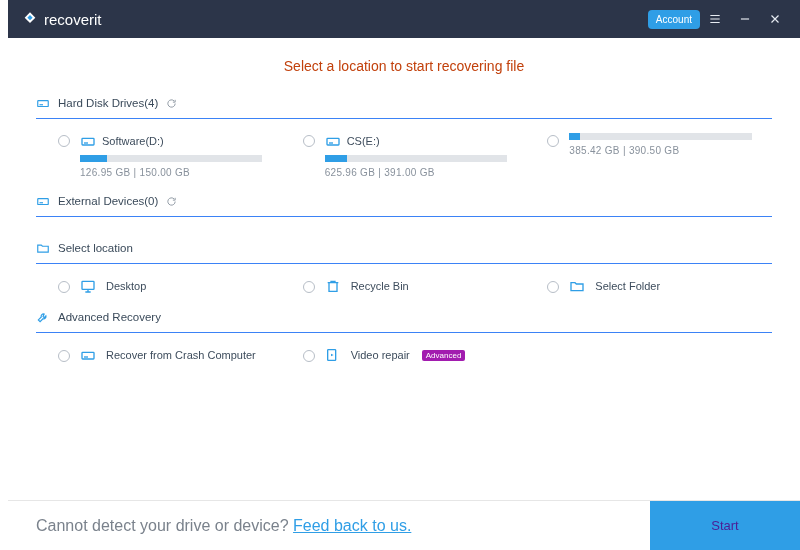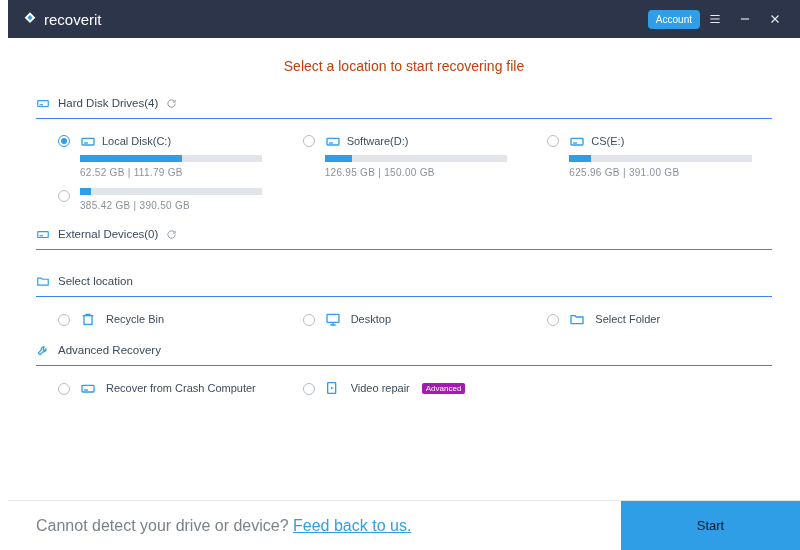--- a/index.html
+++ b/index.html
@@ -28,21 +28,21 @@
 .bar-fill { height:100%; background:#2f9ee6; }
 .usage { font-size:10px; color:#88919c; letter-spacing:0.3px; }
 .loc-grid { display:grid; grid-template-columns: repeat(3, 1fr); column-gap:20px; padding:14px 0 12px 22px; }
 .loc-item { display:flex; align-items:center; gap:10px; font-size:11px; color:#3d4c5c; }
 .loc-item .dicon { color:#2f9ee6; display:flex; }
 .adv-grid { display:grid; grid-template-columns: repeat(3, 1fr); column-gap:20px; padding:14px 0 12px 22px; }
 .badge { background:#a21caf; color:#fff; font-size:8px; padding:1px 4px; border-radius:2px; margin-left:2px; }
 .footer { height:50px; border-top:1px solid #e6e6e6; display:flex; align-items:center; padding:0 0 0 28px; }
 .foot-text { font-size:16px; color:#7a828c; }
 .foot-link { color:#2f9ee6; text-decoration:underline; cursor:pointer; }
-.start-btn { margin-left:auto; height:50px; width:179px; background:#2f9ee6; color:#0f172a; border:none; font-size:13px; cursor:pointer; }
+.start-btn { margin-left:auto; height:50px; width:150px; background:#2f9ee6; color:#4c1d95; border:none; font-size:13px; cursor:pointer; }
 .empty-zone { height:20px; }
 </style>
 </head>
 <body>
 
 <div class="window">
 
   <div class="titlebar">
     <div class="logo">
       <svg class="logo-mark" viewBox="0 0 24 24">
@@ -81,38 +81,20 @@
           </svg>
         </span>
       <span>Hard Disk Drives(4)</span>
       <span class="sh-icon">
           <svg width="11" height="11" viewBox="0 0 24 24">
             <path fill="none" stroke="#8a949f" stroke-width="2" d="M20 12a8 8 0 1 1-2.3-5.6M20 4v5h-5"></path>
           </svg>
         </span>
     </div>
     <div class="drives-grid" id="drives-grid">
-        <div class="drive">
-          <span class="radio sel"></span>
-          <div class="drive-body">
-            <div class="drive-top">
-              <span class="dicon">
-                <svg width="16" height="16" viewBox="0 0 24 24">
-                  <rect x="3" y="8" width="18" height="10" rx="1" fill="none" stroke="#2f9ee6" stroke-width="2"></rect>
-                  <rect x="6" y="14" width="6" height="2" fill="#2f9ee6"></rect>
-                </svg>
-              </span>
-              <span>Local Disk(C:)</span>
-            </div>
-            <div class="bar">
-              <div class="bar-fill" style="width:56%"></div>
-            </div>
-            <div class="usage">62.52  GB | 111.79  GB</div>
-          </div>
-        </div>
         <div class="drive">
           <span class="radio"></span>
           <div class="drive-body">
             <div class="drive-top">
               <span class="dicon">
                 <svg width="16" height="16" viewBox="0 0 24 24">
                   <rect x="3" y="8" width="18" height="10" rx="1" fill="none" stroke="#2f9ee6" stroke-width="2"></rect>
                   <rect x="6" y="14" width="6" height="2" fill="#2f9ee6"></rect>
                 </svg>
               </span>
@@ -175,34 +157,34 @@
             <path fill="none" stroke="#2f9ee6" stroke-width="2" d="M3 7h6l2 2h10v10H3z"></path>
           </svg>
         </span>
       <span>Select location</span>
     </div>
     <div class="loc-grid" id="loc-grid">
         <div class="loc-item">
           <span class="radio"></span>
           <span class="dicon">
             <svg width="16" height="16" viewBox="0 0 24 24">
-              <path fill="none" stroke="#2f9ee6" stroke-width="2" d="M6 7h12v13H6zM9 7V5h6v2M4 7h16"></path>
-            </svg>
-          </span>
-          <span>Recycle Bin</span>
-        </div>
-        <div class="loc-item">
-          <span class="radio"></span>
-          <span class="dicon">
-            <svg width="16" height="16" viewBox="0 0 24 24">
               <rect x="3" y="5" width="18" height="12" rx="1" fill="none" stroke="#2f9ee6" stroke-width="2"></rect>
               <path stroke="#2f9ee6" stroke-width="2" d="M8 21h8M12 17v4"></path>
             </svg>
           </span>
           <span>Desktop</span>
+        </div>
+        <div class="loc-item">
+          <span class="radio"></span>
+          <span class="dicon">
+            <svg width="16" height="16" viewBox="0 0 24 24">
+              <path fill="none" stroke="#2f9ee6" stroke-width="2" d="M6 7h12v13H6zM9 7V5h6v2M4 7h16"></path>
+            </svg>
+          </span>
+          <span>Recycle Bin</span>
         </div>
         <div class="loc-item">
           <span class="radio"></span>
           <span class="dicon">
             <svg width="16" height="16" viewBox="0 0 24 24">
               <path fill="none" stroke="#2f9ee6" stroke-width="2" d="M3 7h6l2 2h10v10H3z"></path>
             </svg>
           </span>
           <span>Select Folder</span>
         </div>

